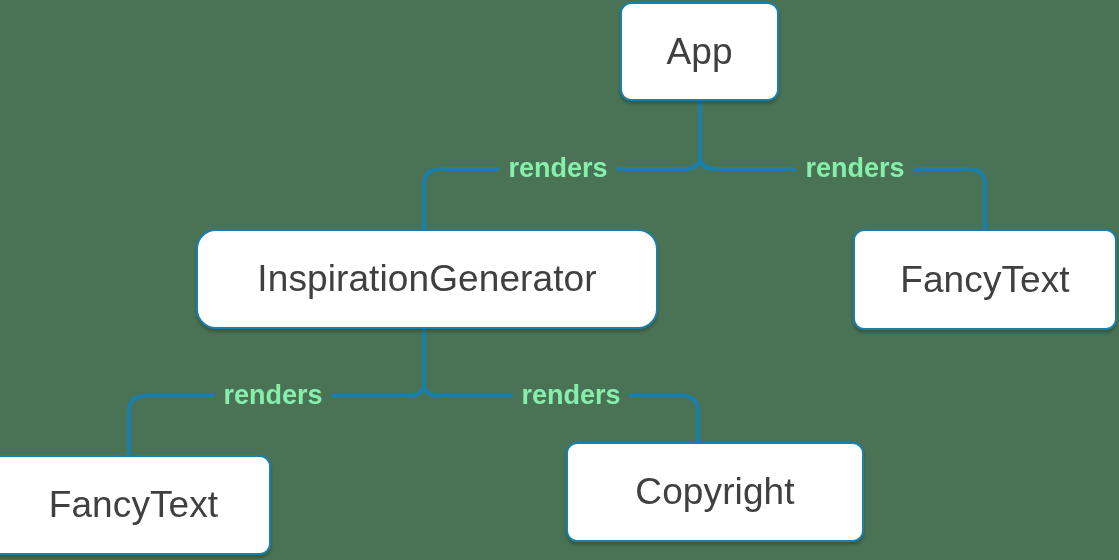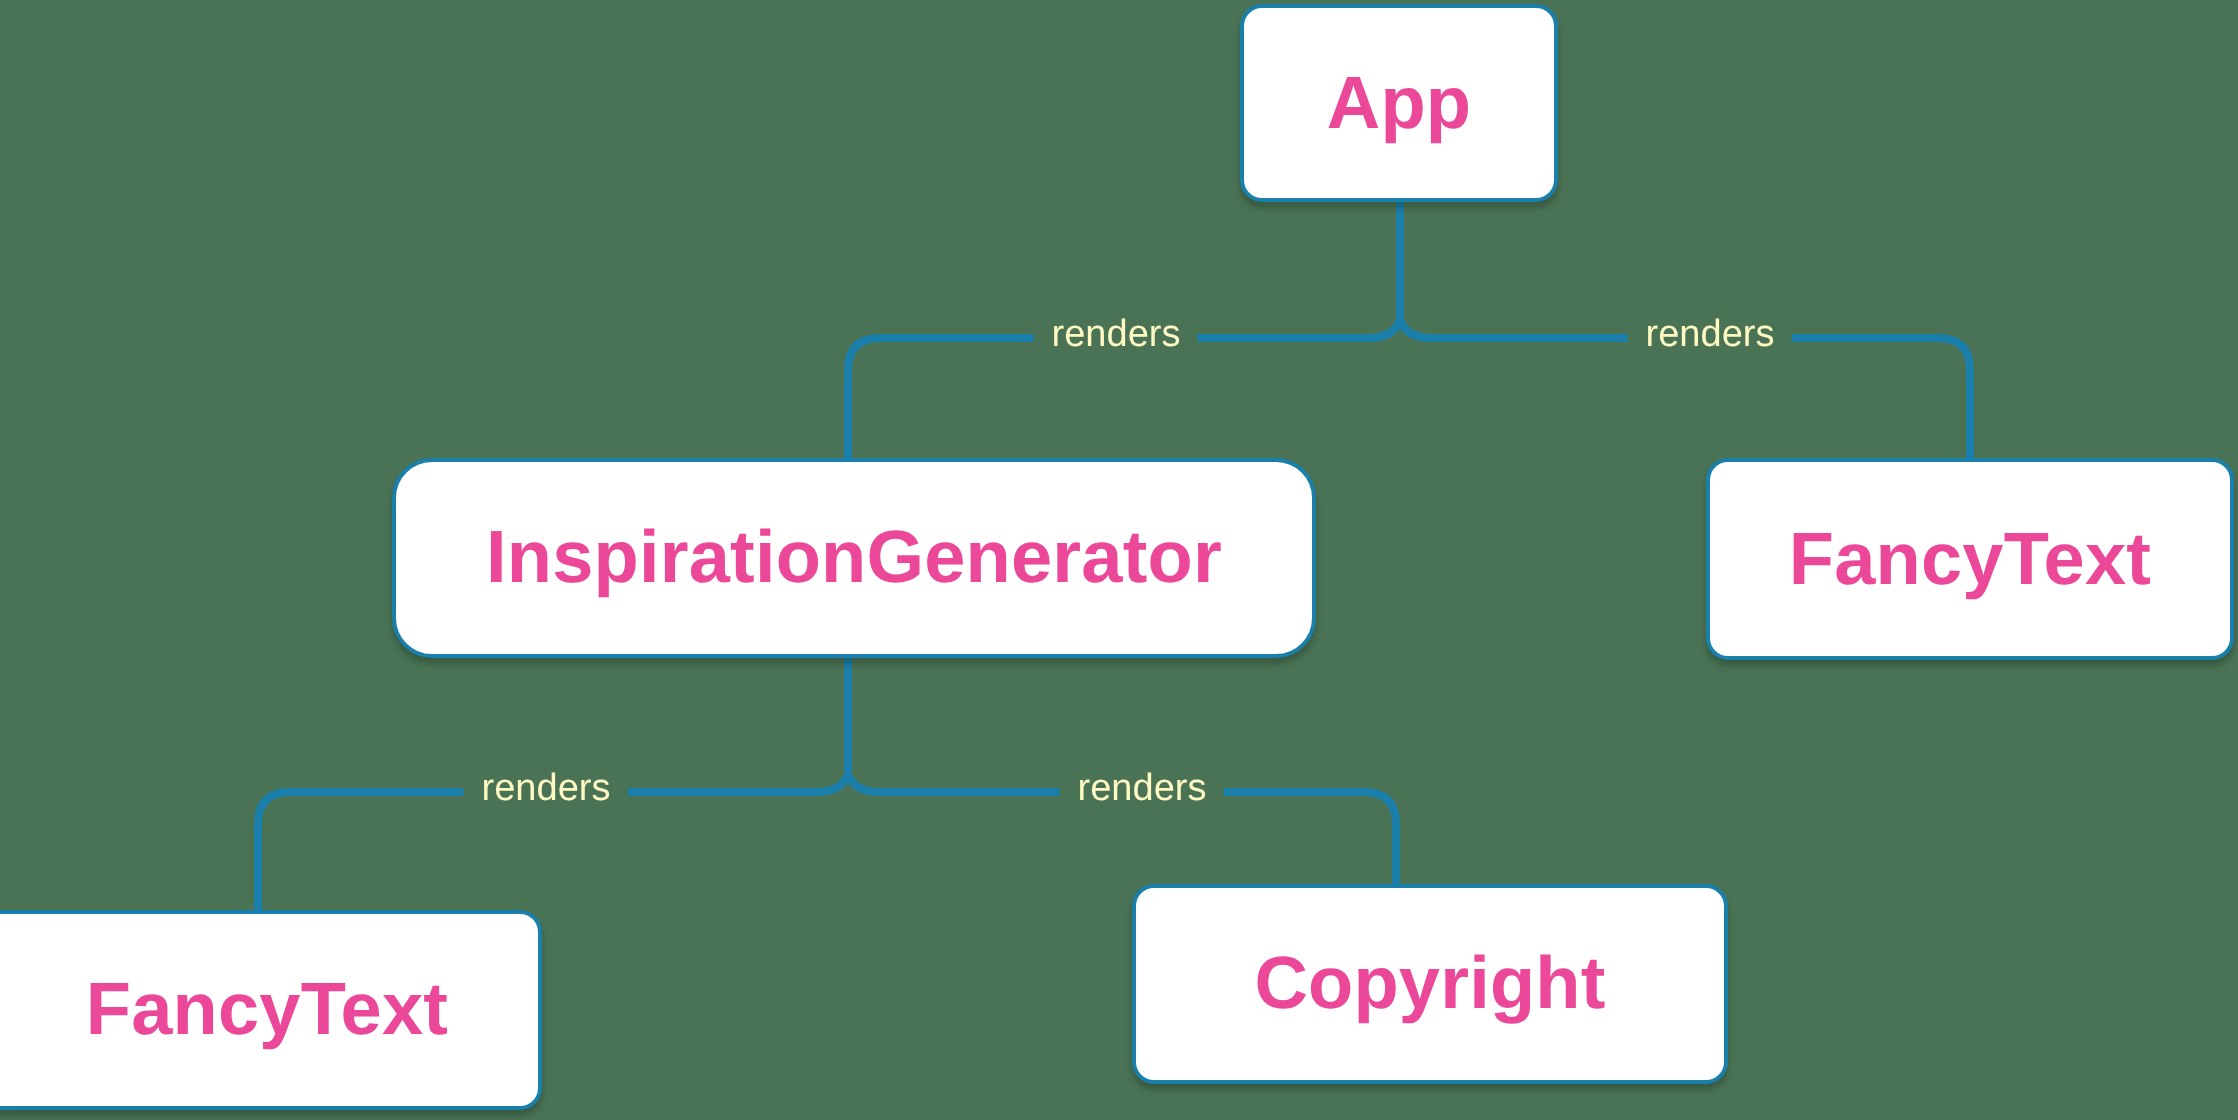--- a/index.html
+++ b/index.html
@@ -32,32 +32,32 @@
     background: #ffffff;
     border: 2px solid #1a7fab;
     border-radius: 11px;
     box-shadow: 0 3px 3px rgba(20, 40, 25, 0.33);
     display: flex;
     align-items: center;
     justify-content: center;
     z-index: 2;
   }
   .node-label {
-    color: #ec4899;
+    color: #404040;
     font-family: "Liberation Sans", sans-serif;
-    font-weight: 700;
+    font-weight: 400;
     white-space: nowrap;
     letter-spacing: 0.1px;
   }
   .edge-label {
     position: absolute;
-    color: #fef9c3;
+    color: #86efac;
     font-family: "Liberation Sans", sans-serif;
-    font-size: 19px;
-    font-weight: 400;
+    font-size: 27px;
+    font-weight: 700;
     white-space: nowrap;
     z-index: 3;
     transform: translate(-50%, -50%);
   }
 
   
   #node-app        { left: 620px;  top: 2px;   width: 159px; height: 99px; }
   #node-app .node-label { font-size: 37px; }
 
   #node-inspiration{ left: 196px;  top: 229px; width: 462px; height: 100px; border-radius: 20px; }

